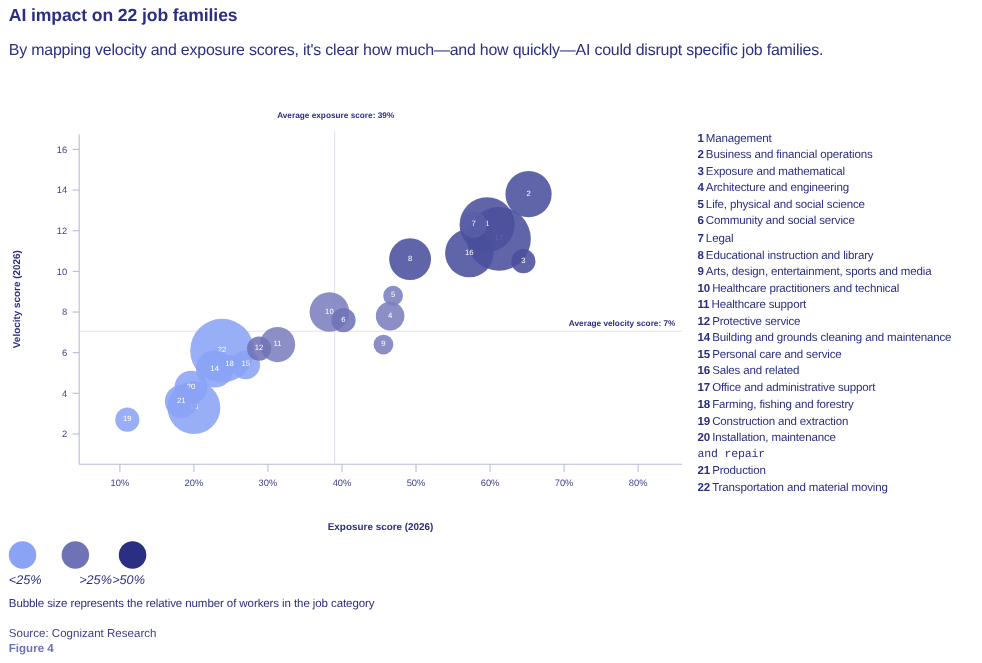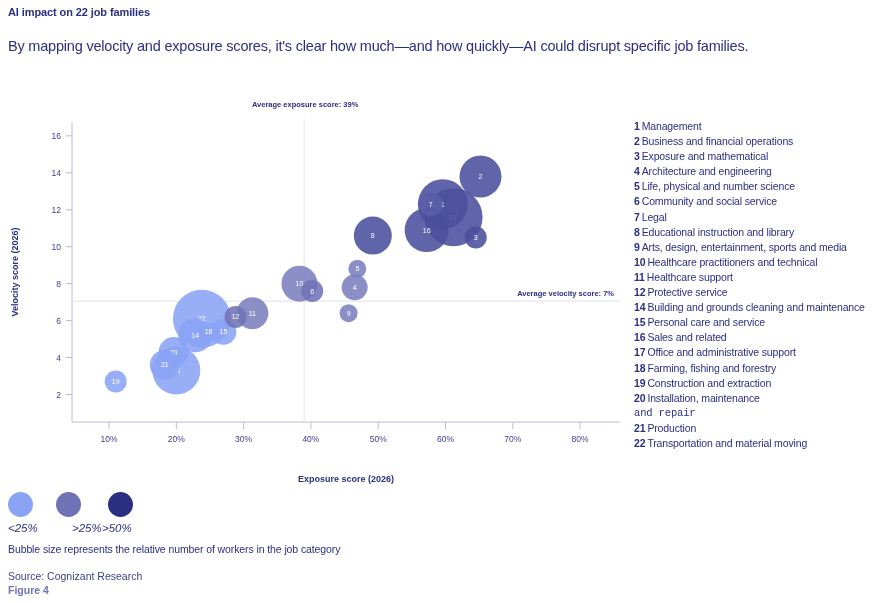--- a/index.html
+++ b/index.html
@@ -14,21 +14,21 @@
     font-family: "Liberation Sans", sans-serif;
     color: #2b2f82;
     overflow: hidden;
   }
 
   
   #headline {
     position: absolute;
     left: 8px;
     top: 6px;
-    font-size: 11px;
+    font-size: 16px;
     font-weight: bold;
     color: #2b2f82;
     letter-spacing: -0.1px;
   }
   #subhead {
     position: absolute;
     left: 8px;
     top: 38px;
     font-size: 14.5px;
     font-weight: normal;
@@ -301,21 +301,21 @@
         <text x="18" y="272" class="axis-title" text-anchor="middle" transform="rotate(-90 18 272)">Velocity score (2026)</text>
       </g>
   </svg>
 </div>
 
 <div id="legend-list">
     <div class="legend-row"><span class="legend-num">1</span><span>Management</span></div>
     <div class="legend-row"><span class="legend-num">2</span><span>Business and financial operations</span></div>
     <div class="legend-row"><span class="legend-num">3</span><span>Exposure and mathematical</span></div>
     <div class="legend-row"><span class="legend-num">4</span><span>Architecture and engineering</span></div>
-    <div class="legend-row"><span class="legend-num">5</span><span>Life, physical and number science</span></div>
+    <div class="legend-row"><span class="legend-num">5</span><span>Life, physical and social science</span></div>
     <div class="legend-row"><span class="legend-num">6</span><span>Community and social service</span></div>
     <div class="legend-row"><span class="legend-num">7</span><span>Legal</span></div>
     <div class="legend-row"><span class="legend-num">8</span><span>Educational instruction and library</span></div>
     <div class="legend-row"><span class="legend-num">9</span><span>Arts, design, entertainment, sports and media</span></div>
     <div class="legend-row"><span class="legend-num">10</span><span>Healthcare practitioners and technical</span></div>
     <div class="legend-row"><span class="legend-num">11</span><span>Healthcare support</span></div>
     <div class="legend-row"><span class="legend-num">12</span><span>Protective service</span></div>
     <div class="legend-row"><span class="legend-num">14</span><span>Building and grounds cleaning and maintenance</span></div>
     <div class="legend-row"><span class="legend-num">15</span><span>Personal care and service</span></div>
     <div class="legend-row"><span class="legend-num">16</span><span>Sales and related</span></div>

